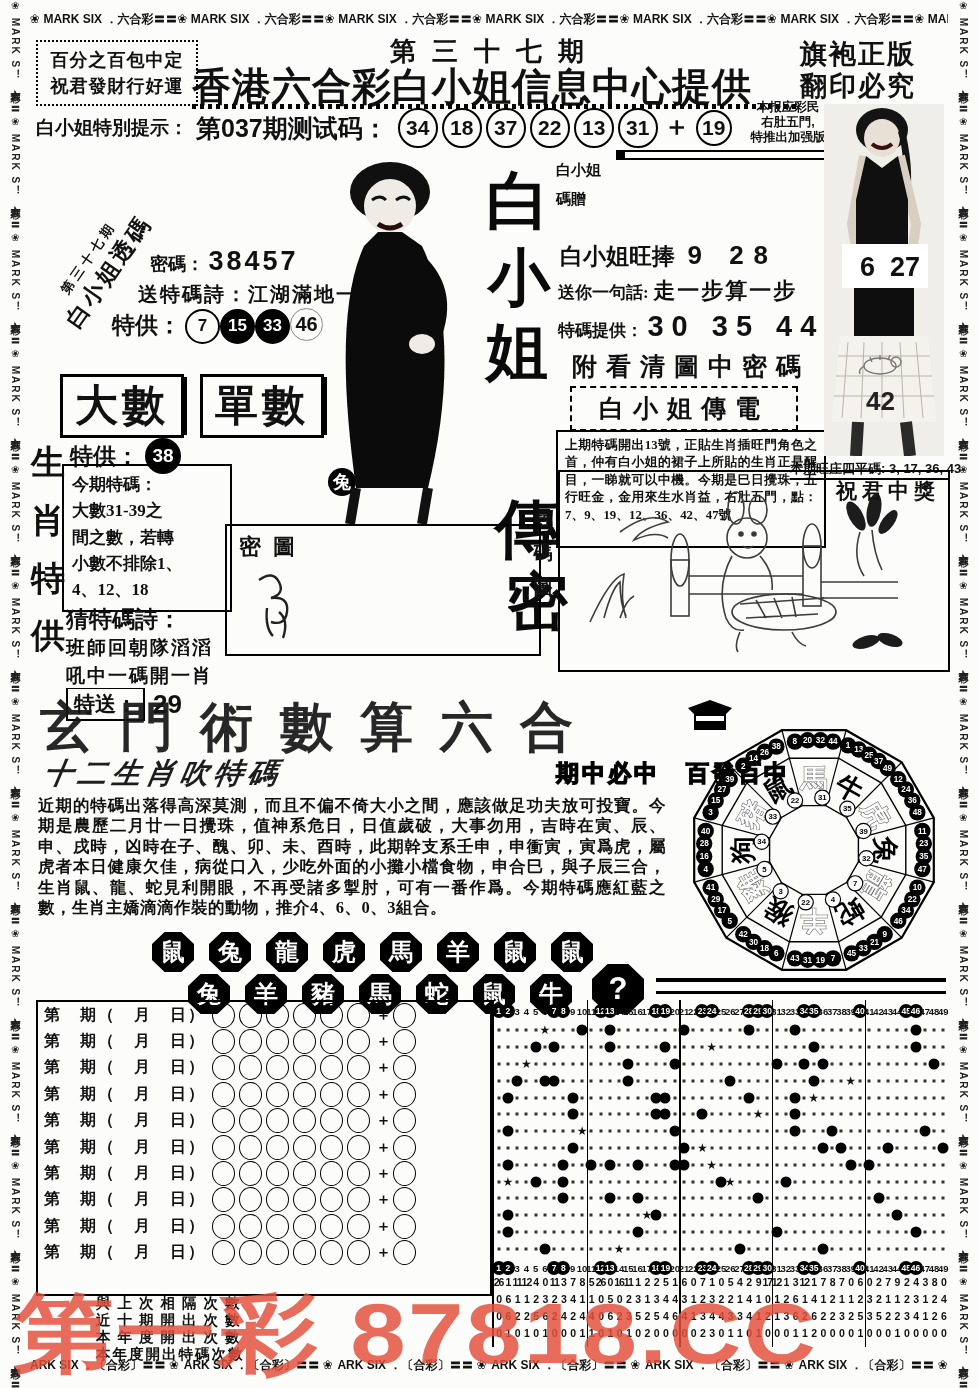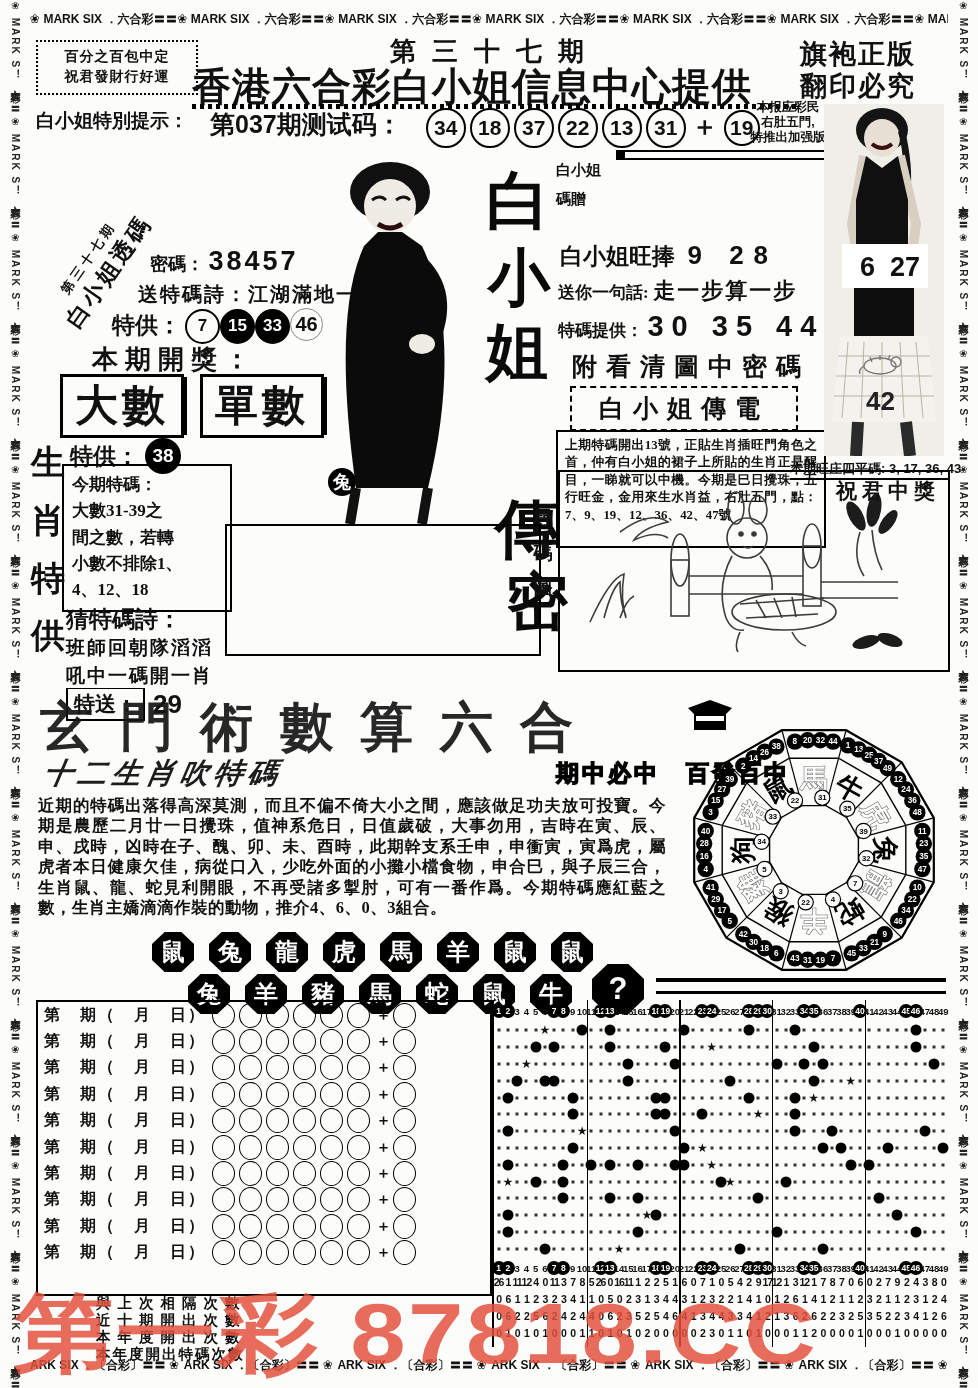--- a/index.html
+++ b/index.html
@@ -10,27 +10,27 @@
   .nw{white-space:nowrap;}
   
   .strip{top:0;width:30px;height:1388px;overflow:hidden;font-weight:bold;font-size:10px;
          writing-mode:vertical-rl;text-orientation:mixed;letter-spacing:2px;color:#222;line-height:30px;}
   
   .banner{left:30px;width:918px;display:flex;justify-content:space-between;align-items:center;
           font-weight:bold;font-size:12px;overflow:hidden;}
   .banner span{white-space:nowrap;}
   
   .gbox{left:36px;top:40px;width:150px;border:2px dotted #000;padding:5px 4px;text-align:center;
-        font-weight:700;font-size:14px;line-height:1.45;letter-spacing:1px;}
+        font-weight:700;font-size:18px;line-height:1.45;letter-spacing:1px;}
   .issue{left:330px;top:34px;width:330px;text-align:center;font-weight:700;font-size:26px;letter-spacing:16px;}
   .maintitle{left:192px;top:60px;width:608px;font-weight:900;font-size:39px;letter-spacing:1px;}
   .zigzag{left:192px;top:104px;width:608px;height:5px;
           background:repeating-linear-gradient(90deg,#000 0 4px,transparent 4px 8px);}
   .copyr{left:800px;top:38px;font-weight:900;font-size:27px;line-height:1.2;letter-spacing:2px;}
-  .tiprow{left:36px;top:108px;display:flex;gap:22px;}
+  .tiprow{left:36px;top:108px;display:flex;align-items:center;gap:8px;}
   .tiplab{font-weight:700;font-size:19px;}
   .testlab{font-weight:900;font-size:25px;}
   .circ{display:inline-flex;align-items:center;justify-content:center;width:36px;height:36px;
         border:2px solid #000;border-radius:50%;font-weight:700;font-size:21px;margin:0 2px;}
   .plus{font-weight:900;font-size:26px;margin:0 4px;}
   .notice{left:742px;top:100px;width:92px;text-align:center;font-weight:700;font-size:12.5px;line-height:1.2;}
   
   .rotlab{left:44px;top:306px;transform:rotate(-55deg);transform-origin:left top;text-align:center;}
   .rotlab .s1{display:block;font-size:13px;font-weight:700;letter-spacing:4px;}
   .rotlab .s2{display:block;font-weight:900;font-size:23px;letter-spacing:3px;}
@@ -198,21 +198,20 @@
   </div>
   <div class="abs pwline nw">
     <span class="pwlab serif">密碼：</span>
     <span class="pwval">38457</span>
   </div>
   <div class="abs poem1 serif nw">送特碼詩：江湖滿地一漁翁</div>
   <div class="abs tegong">
     <span class="teglab serif">特供：</span>
     <span id="tegongNums"><span class="c-outline">7</span><span class="c-solid">15</span><span class="c-solid">33</span><span class="c-plain">46</span></span>
   </div>
-  <div class="abs openlab serif nw">本期開獎：</div>
   <div class="abs bigboxes">
     <span class="bbox serif">大數</span>
     <span class="bbox serif">單數</span>
   </div>
   <div class="abs tegong2">
     <span class="teglab serif">特供：</span>
     <span class="bigsolid">38</span>
   </div>
   <div class="abs infobox serif" id="infoBox">
       <div>今期特碼：</div>
@@ -250,20 +249,26 @@
     <path d="M66,330 L60,366 M138,330 L132,366" stroke="#111" stroke-width="10"></path>
   </svg>
 
   <div class="abs gt serif" style="left:486px;top:158px;font-size:64px;">白</div>
   <div class="abs gt serif" style="left:488px;top:236px;font-size:62px;">小</div>
   <div class="abs gt serif" style="left:486px;top:310px;font-size:62px;">姐</div>
   <div class="abs gt serif" style="left:495px;top:486px;font-size:64px;">傳</div>
   <div class="abs gt serif" style="left:506px;top:560px;font-size:62px;">密</div>
 
   <div class="abs mitu">
+    <div class="mituL">
+      <div class="lbl serif">密圖</div>
+      <svg width="56" height="80" viewBox="0 0 56 80">
+        <path d="M14,18 q14,-10 20,2 q6,12 -8,16 q18,-2 16,14 q-2,14 -16,10 M22,46 q-2,20 6,28 M34,50 q10,8 4,26" stroke="#222" stroke-width="2.4" fill="none"></path>
+      </svg>
+    </div>
   </div>
 
   <div class="abs gift serif">
     <div>白小姐</div>
     <div>碼贈</div>
   </div>
   <div class="abs sloganbox nw">
   </div>
   <div class="abs wang nw">
     <span class="l serif">白小姐旺捧</span>

